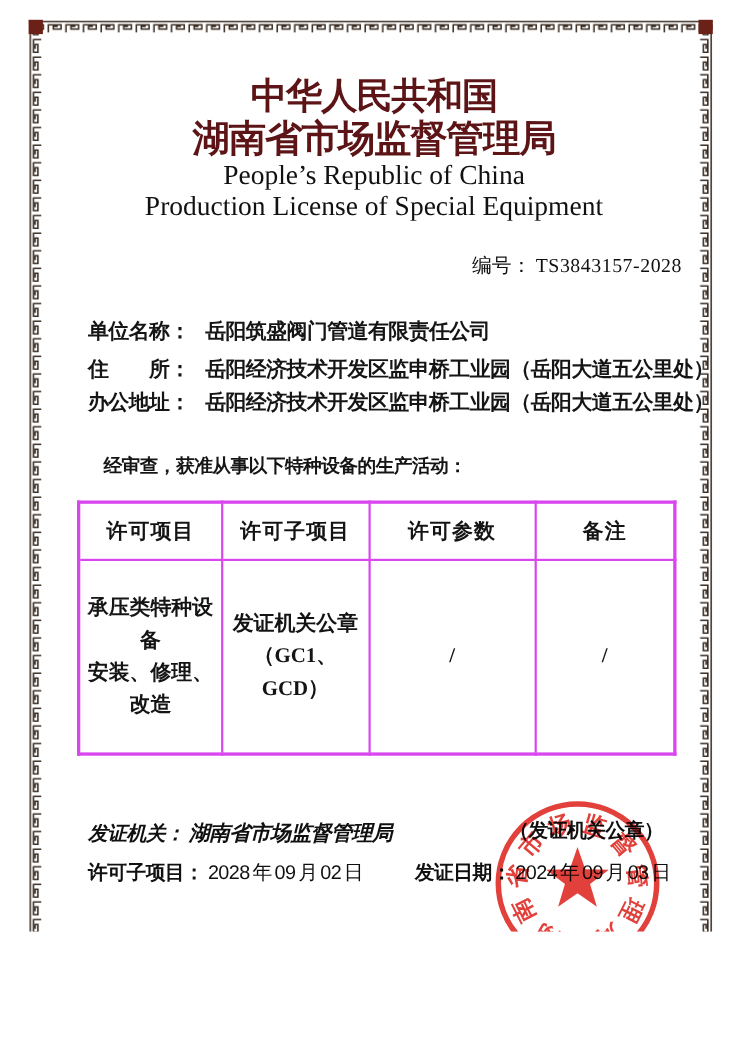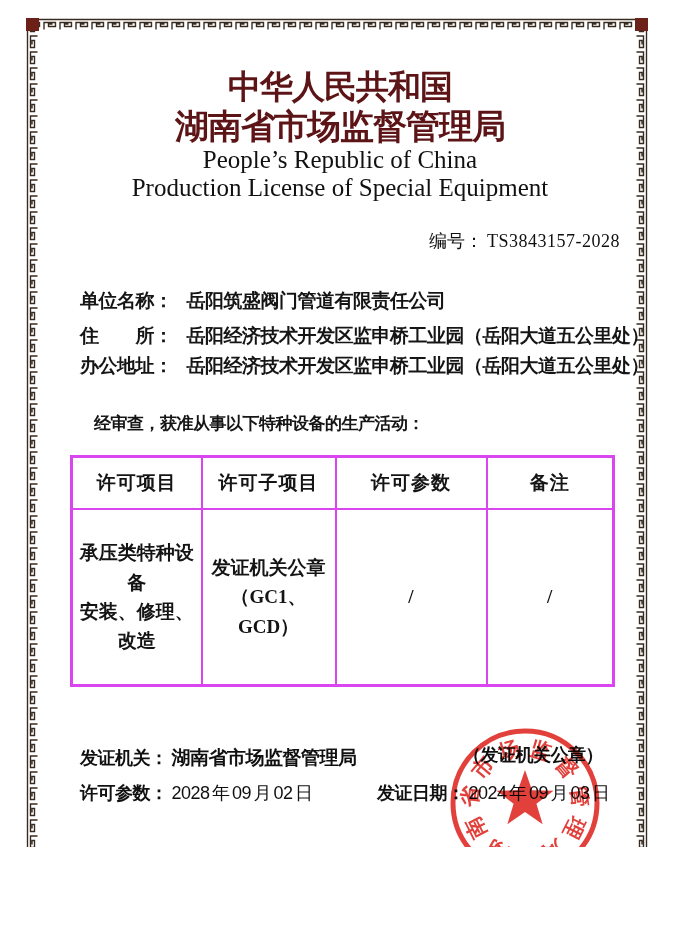--- a/index.html
+++ b/index.html
@@ -37,21 +37,21 @@
   table.license th{
     height:48px;font-size:19px;font-weight:700;text-align:center;vertical-align:middle;
     font-family:"Liberation Sans","DejaVu Sans",sans-serif;letter-spacing:1px;color:#141414;
   }
   table.license td{
     height:172px;font-size:19px;font-weight:700;text-align:center;vertical-align:middle;
     white-space:pre-line;line-height:1.55;letter-spacing:0;color:#141414;
   }
   
   .f-line{position:absolute;font-size:18px;font-weight:700;white-space:nowrap;letter-spacing:-.5px;color:#101010;}
-  .f-issuer{left:80px;top:745px;}
+  .f-issuer{left:80px;top:745px;font-style:italic;}
   .f-issuer .val{font-size:19px;margin-left:4px;}
   .f-sealnote{left:463px;top:743px;}
   .f-valid{left:80px;top:781px;}
   .f-issue1{left:377px;top:781px;}
   .f-issue2{left:377px;top:820px;}
   .date{font-family:"Liberation Sans","DejaVu Sans",sans-serif;font-size:18px;font-weight:400;word-spacing:-2px;margin-left:4px;}
   
   .seal{position:absolute;left:440px;top:718px;mix-blend-mode:multiply;opacity:.93;}
   .seal-char{font-family:"Liberation Sans","DejaVu Sans",sans-serif;font-size:21px;font-weight:700;fill:#e0312b;}
 </style>
@@ -146,21 +146,21 @@
         <td>/</td>
       </tr>
     </tbody>
   </table>
 
   <div class="f-line f-issuer">
     <span>发证机关：</span><span class="val">湖南省市场监督管理局</span>
   </div>
   <div class="f-line f-sealnote">（发证机关公章）</div>
   <div class="f-line f-valid">
-    <span>许可参数：</span><span class="date">2028 年 09 月 02 日</span>
+    <span>许可子项目：</span><span class="date">2028 年 09 月 02 日</span>
   </div>
   <div class="f-line f-issue1">
     <span>发证日期：</span><span class="date">2024 年 09 月 03 日</span>
   </div>
 
   <svg class="seal" width="170" height="170" viewBox="-85 -85 170 170">
     <circle r="72" fill="none" stroke="#e0312b" stroke-width="5"></circle>
     <polygon fill="#e0312b" transform="translate(0,-3)" points="0,-30 7.05,-9.71 28.53,-9.27 11.41,3.71 17.63,24.27 0,12 -17.63,24.27 -11.41,3.71 -28.53,-9.27 -7.05,-9.71"></polygon>
     <g id="seal-chars">
         <text transform="rotate(-150)" y="-48" text-anchor="middle" class="seal-char">湖</text>

